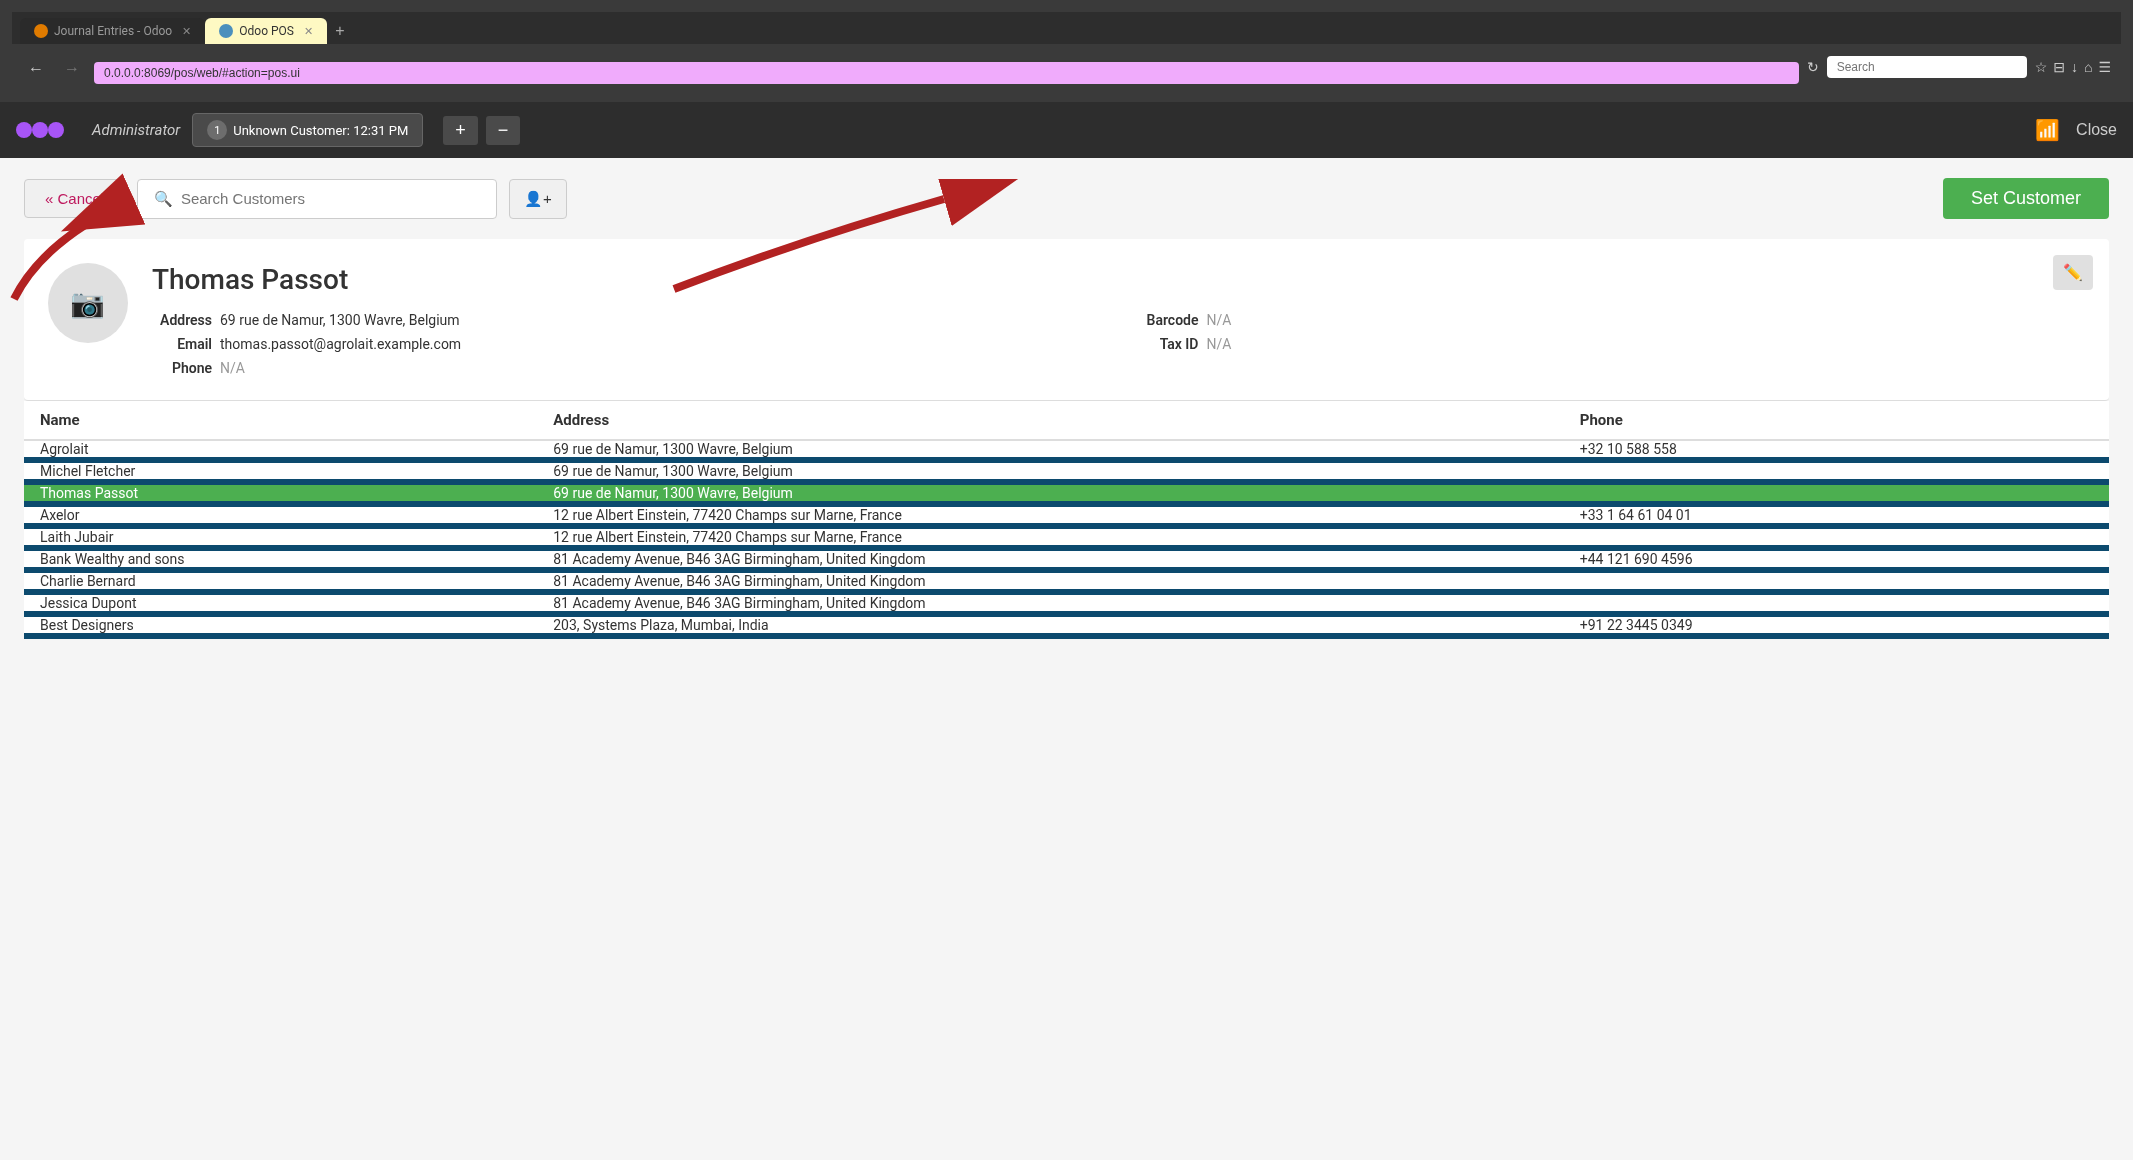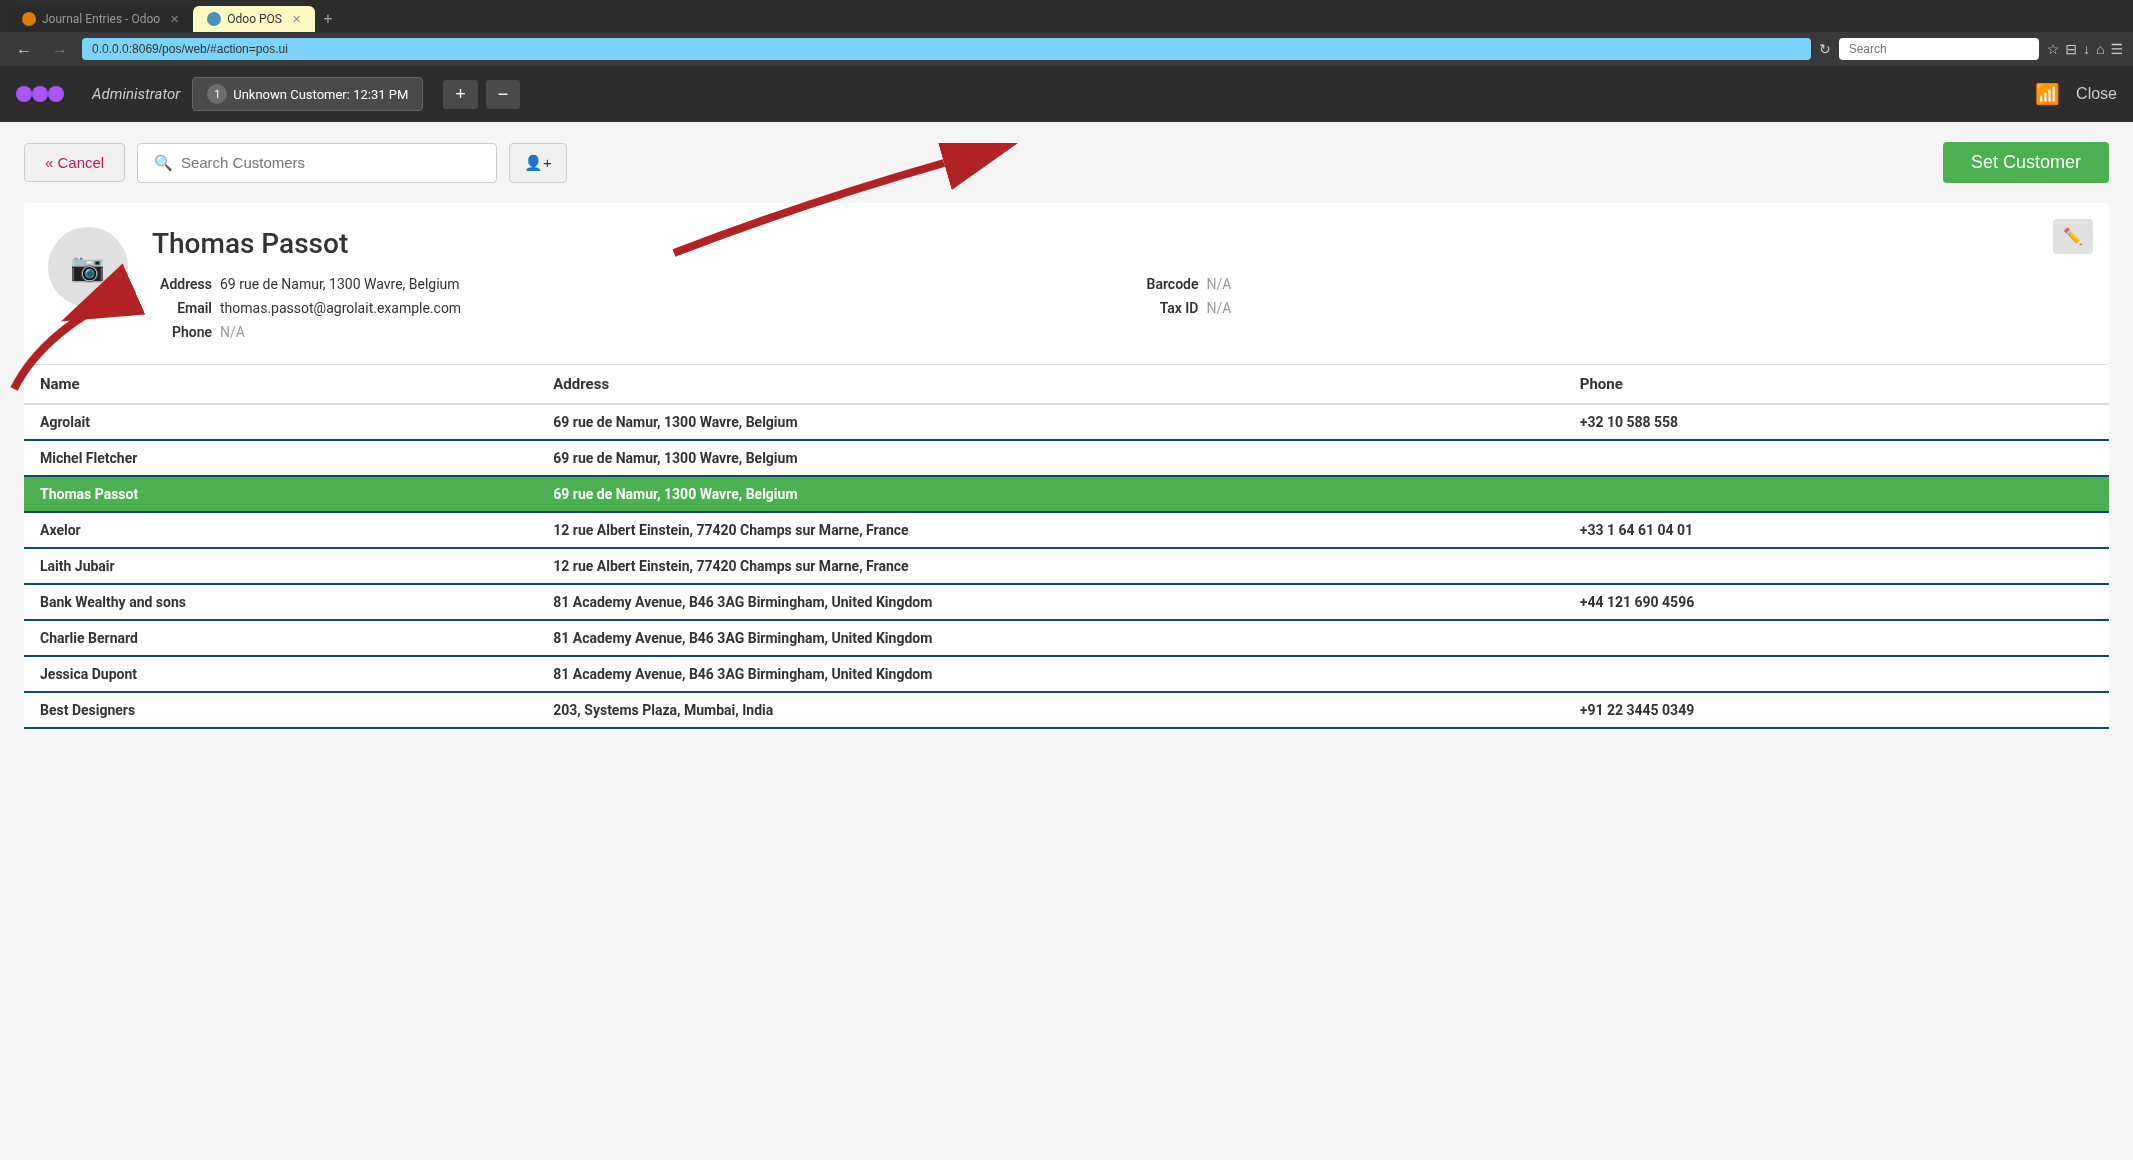--- a/index.html
+++ b/index.html
@@ -1,32 +1,32 @@
 <!DOCTYPE html>
 <html><head>
   <meta charset="utf-8">
   <style>
     * { box-sizing: border-box; margin: 0; padding: 0; }
     body { font-family: -apple-system, BlinkMacSystemFont, 'Segoe UI', Roboto, sans-serif; background: #f0f0f0; }
 
     
-    .browser-chrome { background: #3a3a3a; padding: 0; }
+    .browser-chrome { background: #3a3a3a; padding: 12px; }
     .browser-tabs { display: flex; align-items: flex-end; padding: 6px 8px 0; background: #2d2d2d; }
     .browser-tab { display: flex; align-items: center; padding: 6px 14px; border-radius: 6px 6px 0 0; font-size: 12px; color: #ccc; cursor: pointer; gap: 6px; background: #3a3a3a; }
     .browser-tab.inactive { background: #2a2a2a; color: #999; }
     .browser-tab.active { background: #fef9c3; color: #333; }
     .browser-tab .favicon { width: 14px; height: 14px; border-radius: 50%; display: inline-block; }
     .browser-tab .favicon.orange { background: #e07b00; }
     .browser-tab .favicon.blue { background: #4b8fbd; }
     .tab-close { font-size: 11px; color: #888; margin-left: 4px; cursor: pointer; }
     .new-tab-btn { background: none; border: none; color: #aaa; font-size: 16px; padding: 4px 8px; cursor: pointer; }
 
     .browser-addressbar { background: #3a3a3a; display: flex; align-items: center; padding: 6px 10px; gap: 8px; }
     .nav-btn { background: none; border: none; color: #ccc; font-size: 16px; cursor: pointer; padding: 2px 6px; }
-    .address-bar { flex: 1; background: #7dd3fc; border-radius: 4px; padding: 4px 10px; font-size: 12px; color: #333; border: none; }
+    .address-bar { flex: 1; background: #f0abfc; border-radius: 4px; padding: 4px 10px; font-size: 12px; color: #333; border: none; margin-top: 12px; }
     .reload-btn { background: none; border: none; color: #ccc; font-size: 14px; cursor: pointer; }
     .search-bar { background: #fff; border-radius: 4px; padding: 4px 10px; font-size: 12px; color: #333; width: 200px; border: none; }
     .browser-actions { display: flex; gap: 6px; align-items: center; }
     .browser-action-btn { background: none; border: none; color: #ccc; font-size: 14px; cursor: pointer; }
 
     
     .pos-header { background: #2d2d2d; display: flex; align-items: center; padding: 0 16px; height: 56px; gap: 12px; }
     .odoo-logo { display: flex; align-items: center; }
     .pos-user { color: #ccc; font-style: italic; font-size: 15px; margin-left: 16px; }
     .pos-order-tab { background: #4a4a4a; border-radius: 4px; padding: 6px 14px; color: #fff; font-size: 13px; display: flex; align-items: center; gap: 6px; border: 1px solid #666; }
@@ -55,21 +55,21 @@
     .customer-fields { display: grid; grid-template-columns: 1fr 1fr; gap: 8px 40px; }
     .field-row { display: flex; gap: 8px; align-items: baseline; }
     .field-label { font-weight: 600; color: #333; font-size: 14px; min-width: 60px; text-align: right; }
     .field-value { color: #333; font-size: 14px; }
     .field-value.muted { color: #999; }
     .edit-btn { position: absolute; top: 16px; right: 16px; background: #e0e0e0; border: none; border-radius: 4px; padding: 8px 10px; cursor: pointer; font-size: 16px; color: #555; }
 
     
     .customer-list { background: #fff; }
     .list-header { display: grid; grid-template-columns: 2fr 4fr 2fr; padding: 10px 16px; border-bottom: 2px solid #ddd; font-weight: 700; font-size: 15px; color: #333; }
-    .list-row { display: grid; grid-template-columns: 2fr 4fr 2fr; padding: 9px 16px; border-bottom: 2px solid #0c4a6e; cursor: pointer; font-size: 14px; color: #333; font-weight: bold; }
+    .list-row { display: grid; grid-template-columns: 2fr 4fr 2fr; padding: 0 16px; border-bottom: 6px solid #0c4a6e; cursor: pointer; font-size: 14px; color: #333; }
     .list-row.selected { background: #4CAF50; color: #fff; }
     .list-row.selected .cell { color: #fff; }
   </style>
 </head>
 <body>
 
 <div class="browser-chrome">
   <div class="browser-tabs">
     <div class="browser-tab inactive">
       <span class="favicon orange"></span>

